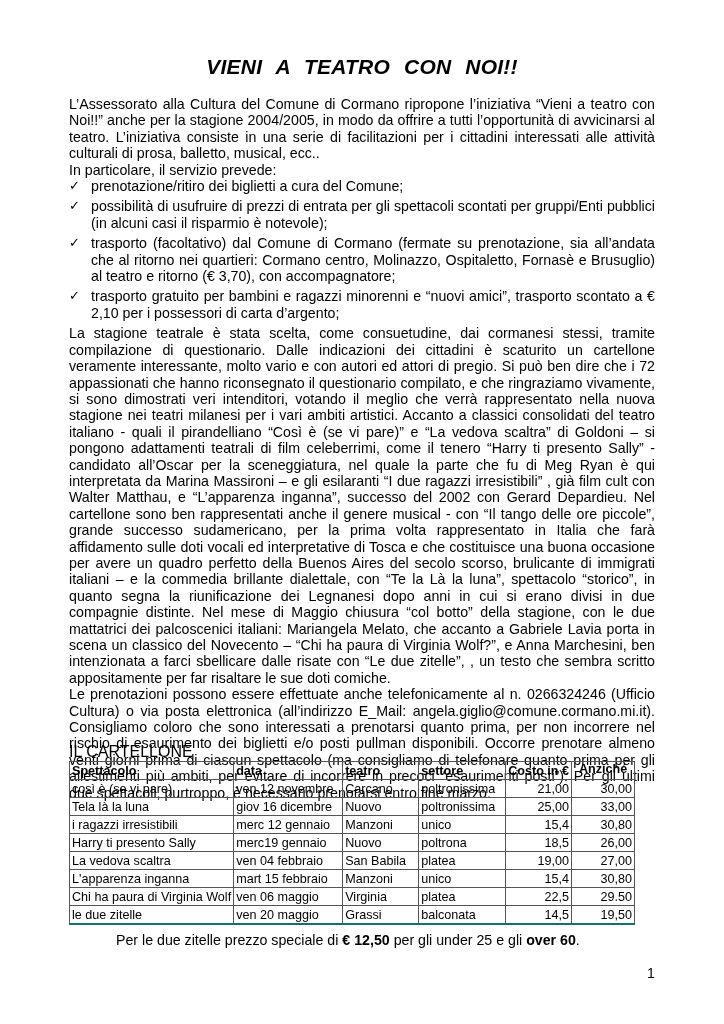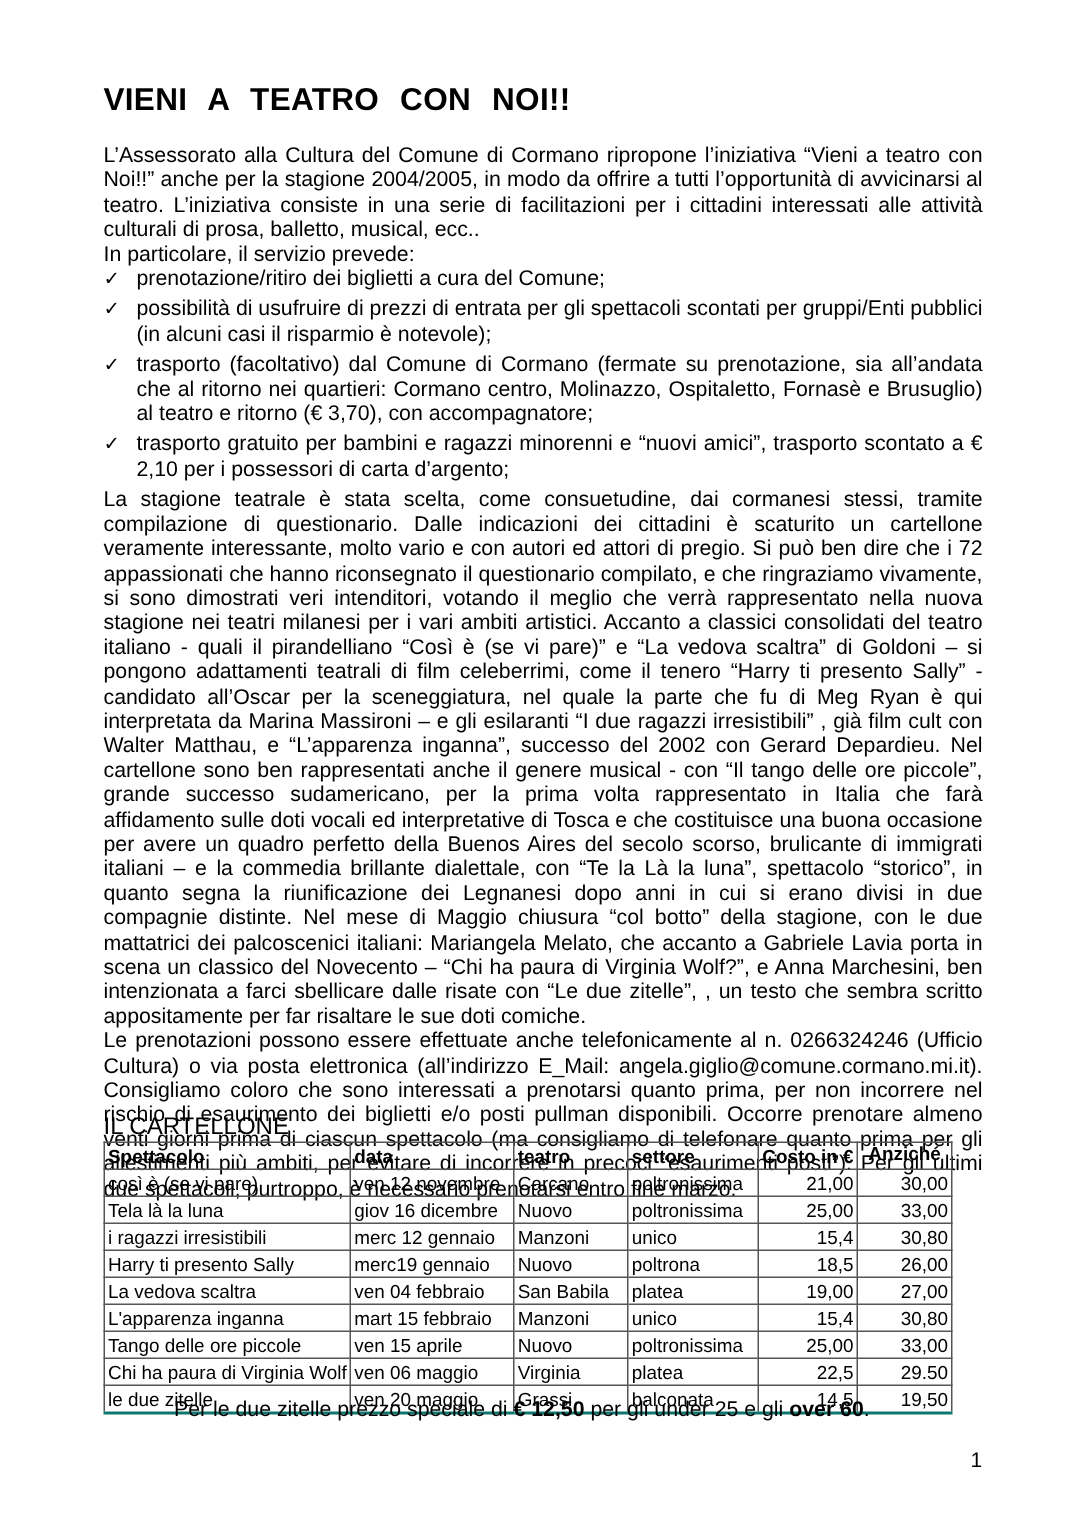--- a/index.html
+++ b/index.html
@@ -1,20 +1,20 @@
 <!DOCTYPE html>
 <html><head>
 <meta charset="utf-8">
 <style>
   html, body { margin: 0; padding: 0; background: #ffffff; }
   body { width: 724px; height: 1024px; position: relative; overflow: hidden;
          font-family: "Liberation Sans", sans-serif; color: #000; }
   .page { position: absolute; left: 69px; top: 0; width: 586px; }
-  .title { position: absolute; top: 55px; left: 0; width: 586px; text-align: left;
-           font-size: 21px; font-weight: bold; letter-spacing: 0.2px;
+  .title { position: absolute; top: 55px; left: 0; width: 586px; text-align: center;
+           font-size: 21px; font-weight: bold; font-style: italic; letter-spacing: 0.2px;
            word-spacing: 8px; }
   .body-text { position: absolute; top: 96px; left: 0; width: 586px;
                font-size: 14.2px; line-height: 16.4px; text-align: justify; }
   .body-text p { margin: 0; }
   ul.checks { list-style: none; margin: 0; padding: 0; }
   ul.checks li { position: relative; padding-left: 22px; margin: 0 0 4px 0; }
   ul.checks li .chk { position: absolute; left: 0; top: 0; font-size: 13px; }
   .section-head { position: absolute; top: 743px; left: 0; font-size: 16px; font-weight: normal; }
   table.cart { position: absolute; top: 761px; left: 0; border-collapse: collapse;
                font-size: 12.6px; }
@@ -104,28 +104,20 @@
         </tr>
         <tr>
           <td>L'apparenza inganna</td>
           <td>mart 15 febbraio</td>
           <td>Manzoni</td>
           <td>unico</td>
           <td class="num">15,4</td>
           <td class="num">30,80</td>
         </tr>
         <tr>
-          <td>Tango delle ore piccole</td>
-          <td>ven 15 aprile</td>
-          <td>Nuovo</td>
-          <td>poltronissima</td>
-          <td class="num">25,00</td>
-          <td class="num">33,00</td>
-        </tr>
-        <tr>
           <td>Chi ha paura di Virginia Wolf</td>
           <td>ven 06 maggio</td>
           <td>Virginia</td>
           <td>platea</td>
           <td class="num">22,5</td>
           <td class="num">29.50</td>
         </tr>
         <tr>
           <td>le due zitelle</td>
           <td>ven 20 maggio</td>

